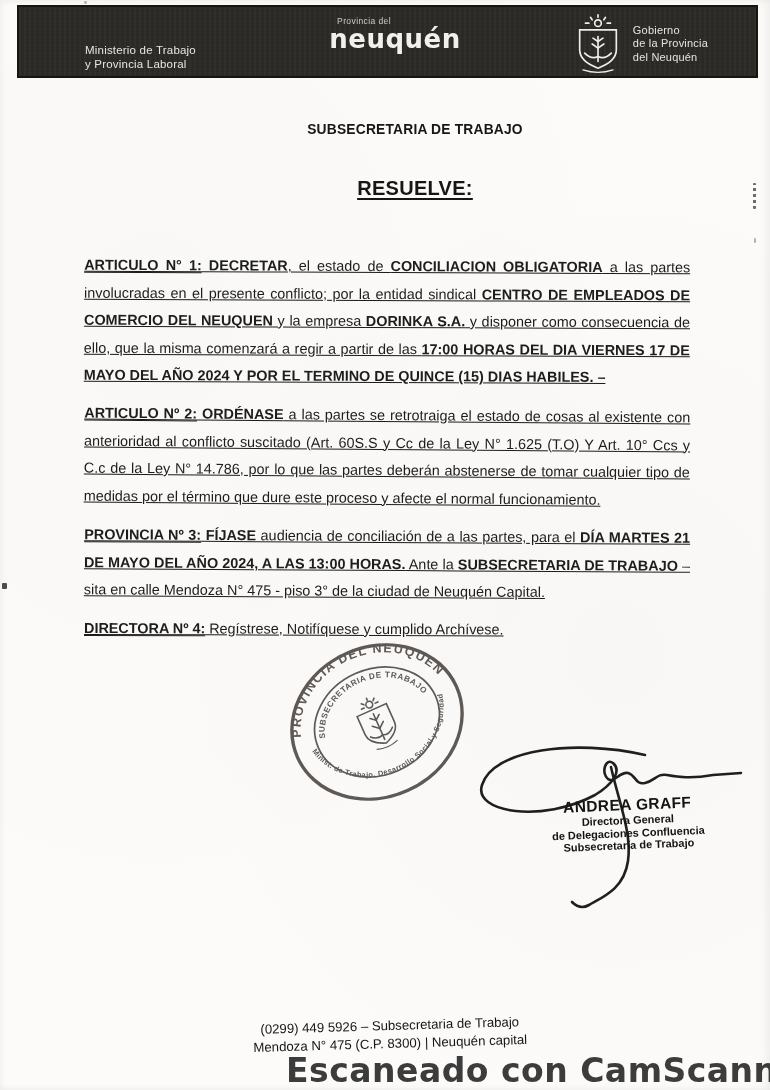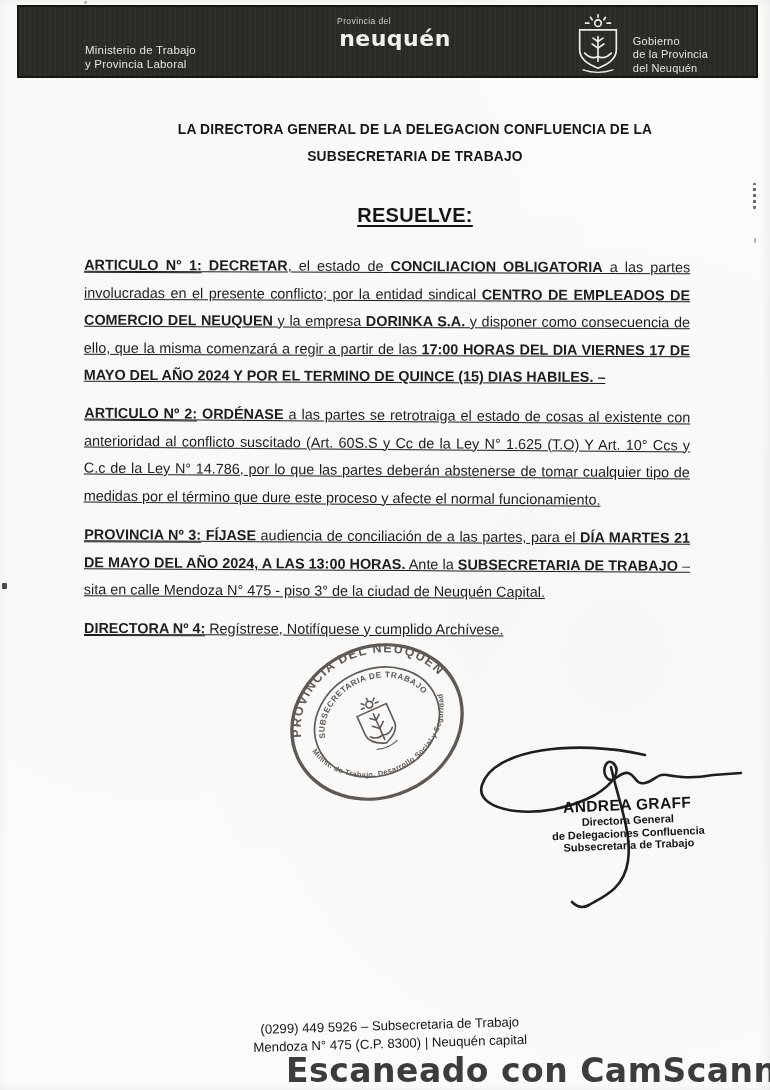--- a/index.html
+++ b/index.html
@@ -33,24 +33,24 @@
       repeating-linear-gradient(0deg, rgba(0,0,0,0.06) 0 1px, transparent 1px 4px),
       var(--header-bg);
     border:2px solid #18150f;
     display:flex;align-items:center;
     color:var(--header-text);
   }
   .hleft{position:absolute;left:66px;top:36px;font-size:11.5px;line-height:14px;letter-spacing:.2px;}
   .hcenter{position:absolute;left:0;right:0;top:9px;text-align:center;margin-left:15px;}
   .hcenter .small{font-size:8.5px;opacity:.85;letter-spacing:.4px;margin-left:-62px;}
   .hcenter .brand{
-    font-family:"DejaVu Sans",sans-serif;font-size:22px;font-weight:700;
+    font-family:"DejaVu Sans",sans-serif;font-size:26px;font-weight:700;
     letter-spacing:.5px;line-height:26px;color:#f2f0ec;text-align:center;
   }
-  .hright{position:absolute;right:48px;top:6px;display:flex;align-items:flex-end;gap:10px;}
+  .hright{position:absolute;right:48px;top:6px;display:flex;align-items:center;gap:10px;}
   .gov-lines{font-size:11px;line-height:13.5px;letter-spacing:.2px;}
   .shield-svg{display:block;}
   
   .title-block{position:absolute;left:115px;top:116px;width:600px;text-align:center;}
   .title{font-size:13.8px;font-weight:700;letter-spacing:.2px;line-height:27px;color:#161616;}
   .resuelve{
     margin-top:34px;display:inline-block;font-size:20px;font-weight:700;
     text-decoration:underline;text-underline-offset:3px;color:#161616;letter-spacing:.3px;
   }
   
@@ -128,21 +128,20 @@
       </svg>
       <div class="gov-lines">
         <div>Gobierno</div>
         <div>de la Provincia</div>
         <div>del Neuquén</div>
       </div>
     </div>
   </div>
 
   <div class="title-block">
-    <div class="title">LA DIRECTORA GENERAL DE LA DELEGACION CONFLUENCIA DE LA</div>
     <div class="title">SUBSECRETARIA DE TRABAJO</div>
     <div><span class="resuelve">RESUELVE:</span></div>
   </div>
 
   <div class="content">
     <p class="art r1"><span class="b u">ARTICULO N° 1:</span><span class="b"> DECRETAR</span><span>, el estado de </span><span class="b">CONCILIACION OBLIGATORIA</span><span> a las partes involucradas en el presente conflicto; por la entidad sindical </span><span class="b">CENTRO DE EMPLEADOS DE COMERCIO DEL NEUQUEN</span><span> y la empresa </span><span class="b">DORINKA S.A.</span><span> y disponer como consecuencia de ello, que la misma comenzará a regir a partir de las </span><span class="b">17:00 HORAS DEL DIA VIERNES 17 DE MAYO DEL AÑO 2024 Y POR EL TERMINO DE QUINCE (15) DIAS HABILES. –</span></p>
     <p class="art r2"><span class="b u">ARTICULO Nº 2:</span><span class="b"> ORDÉNASE</span><span> a las partes se retrotraiga el estado de cosas al existente con anterioridad al conflicto suscitado (Art. 60S.S y Cc de la Ley N° 1.625 (T.O) Y Art. 10° Ccs y C.c de la Ley N° 14.786, por lo que las partes deberán abstenerse de tomar cualquier tipo de medidas por el término que dure este proceso y afecte el normal funcionamiento.</span></p>
     <p class="art r3"><span class="b u">PROVINCIA Nº 3:</span><span class="b"> FÍJASE</span><span> audiencia de conciliación de a las partes, para el </span><span class="b">DÍA MARTES 21 DE MAYO DEL AÑO 2024, A LAS 13:00 HORAS.</span><span> Ante la </span><span class="b">SUBSECRETARIA DE TRABAJO</span><span> – sita en calle Mendoza N° 475 - piso 3° de la ciudad de Neuquén Capital.</span></p>
     <p class="art r4"><span class="b u">DIRECTORA Nº 4:</span><span> Regístrese, Notifíquese y cumplido Archívese.</span></p>
   </div>

